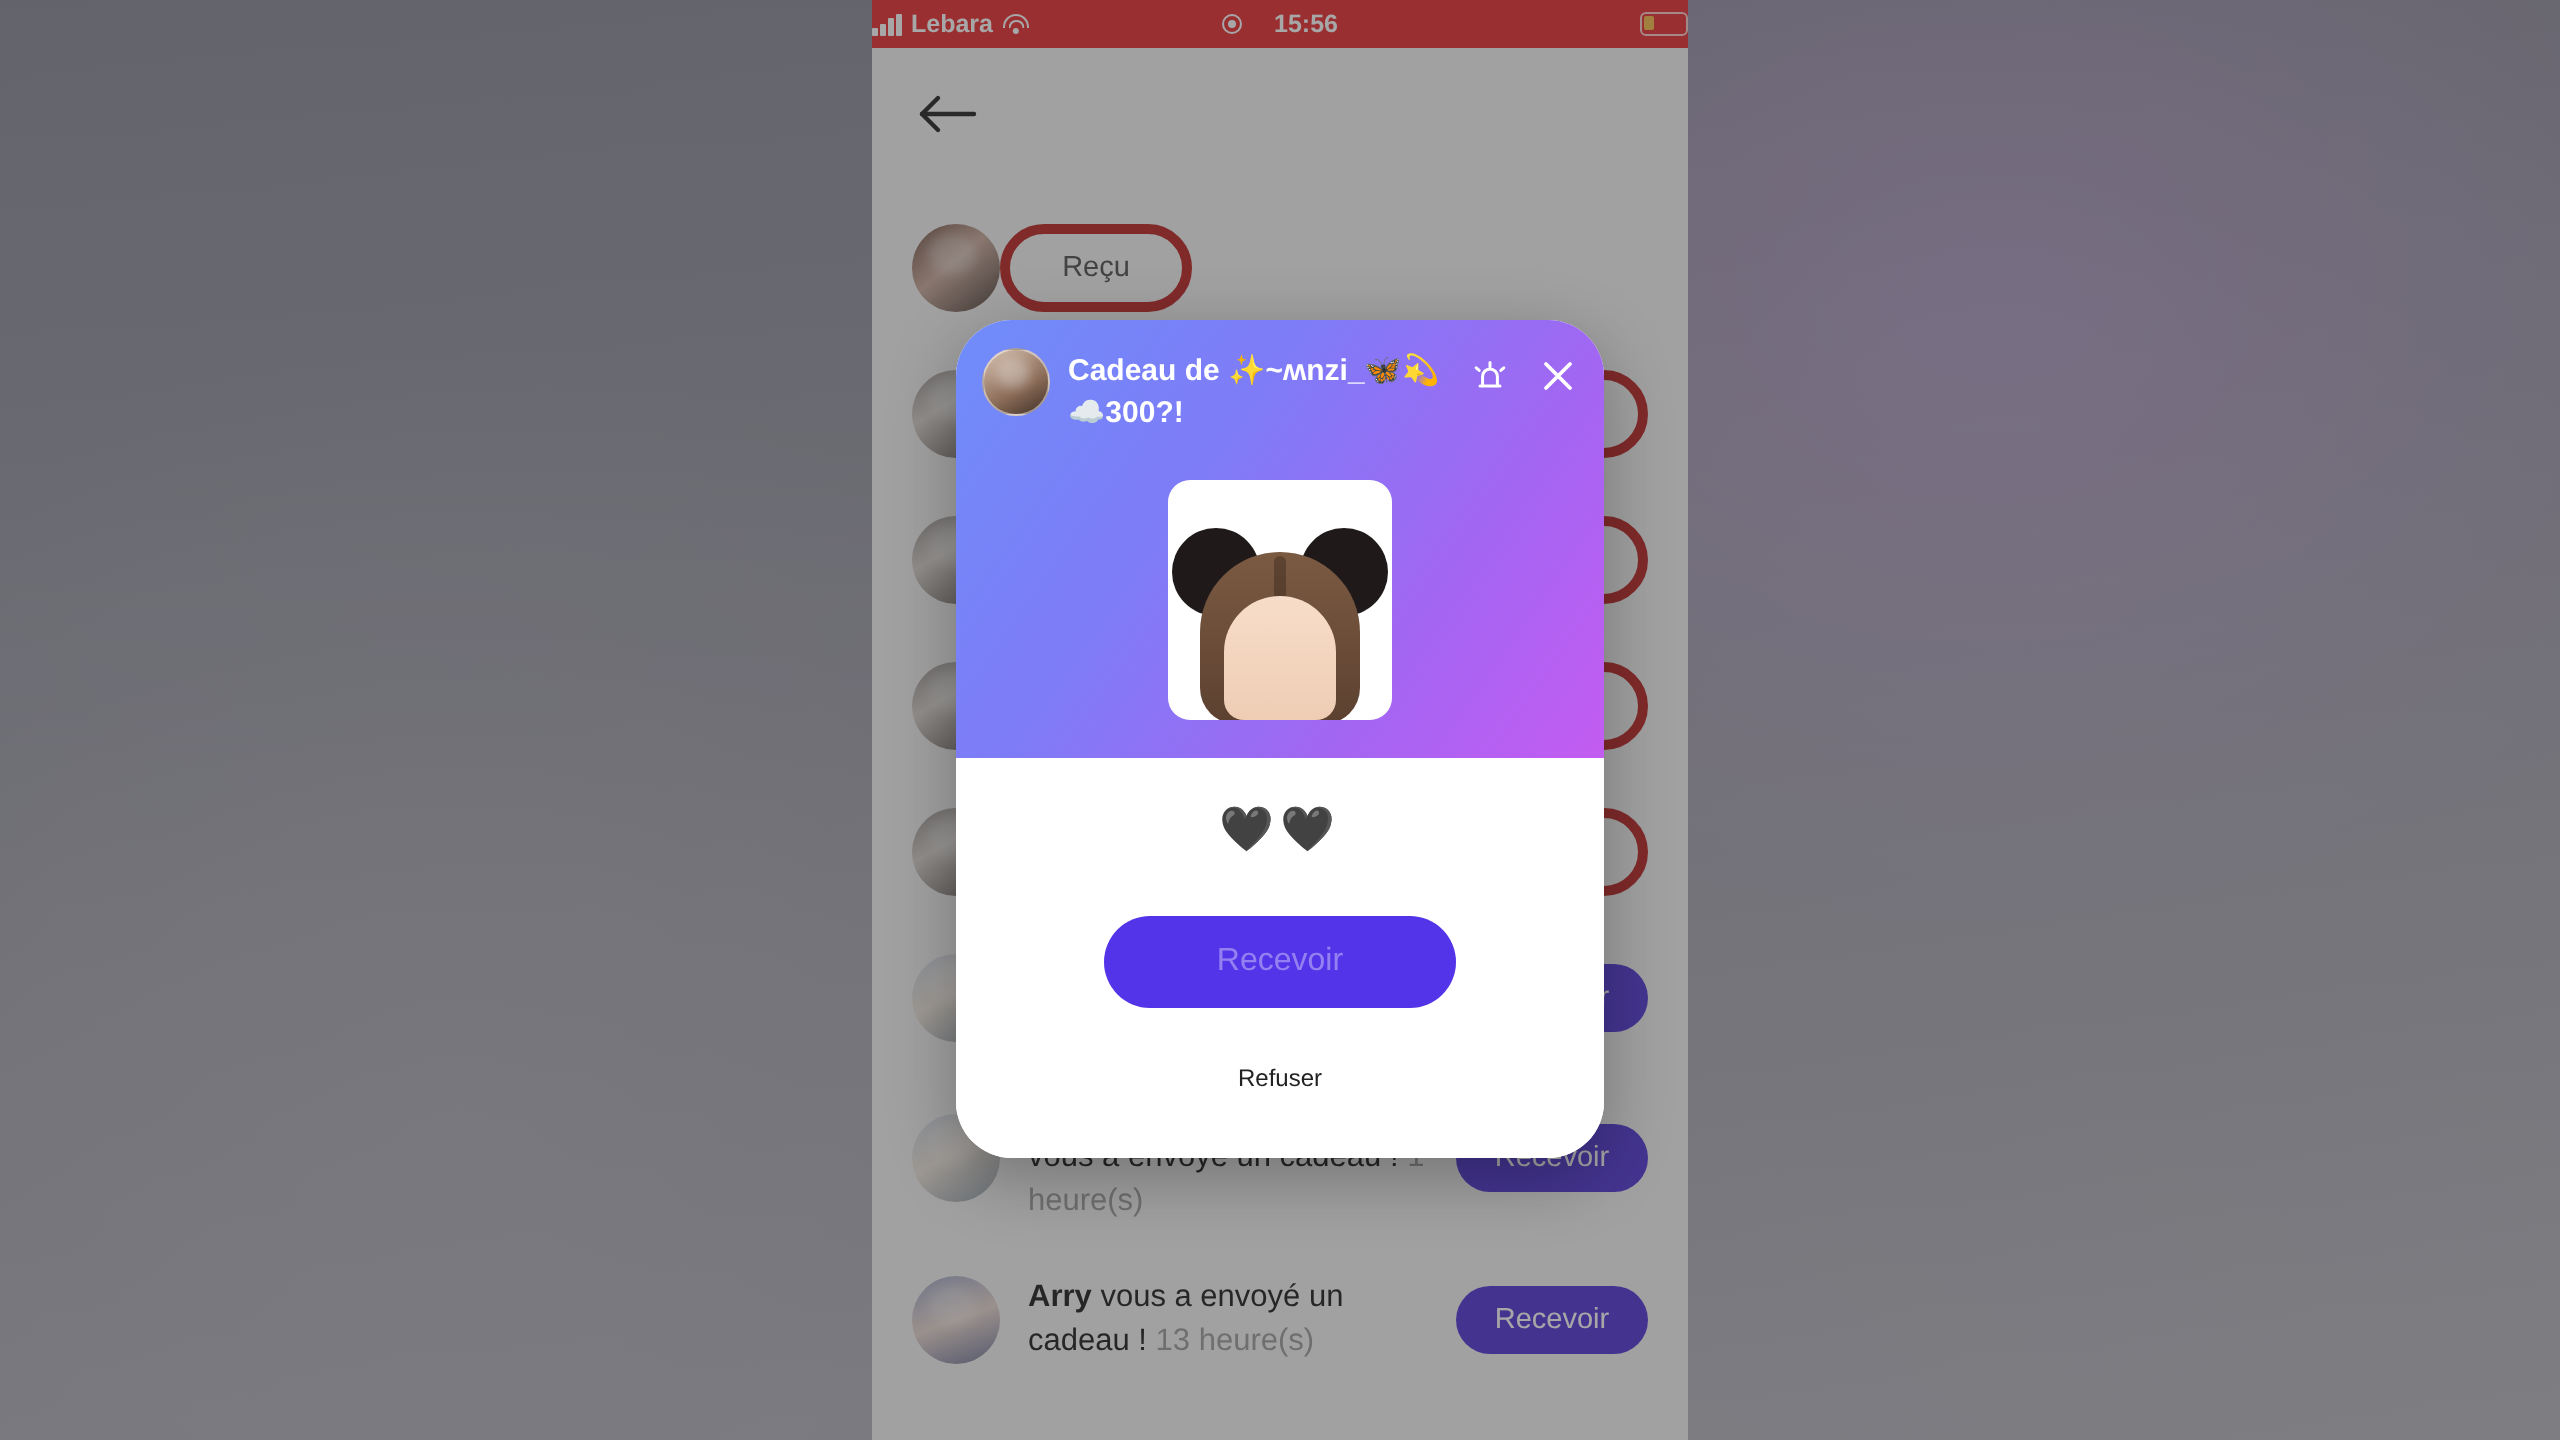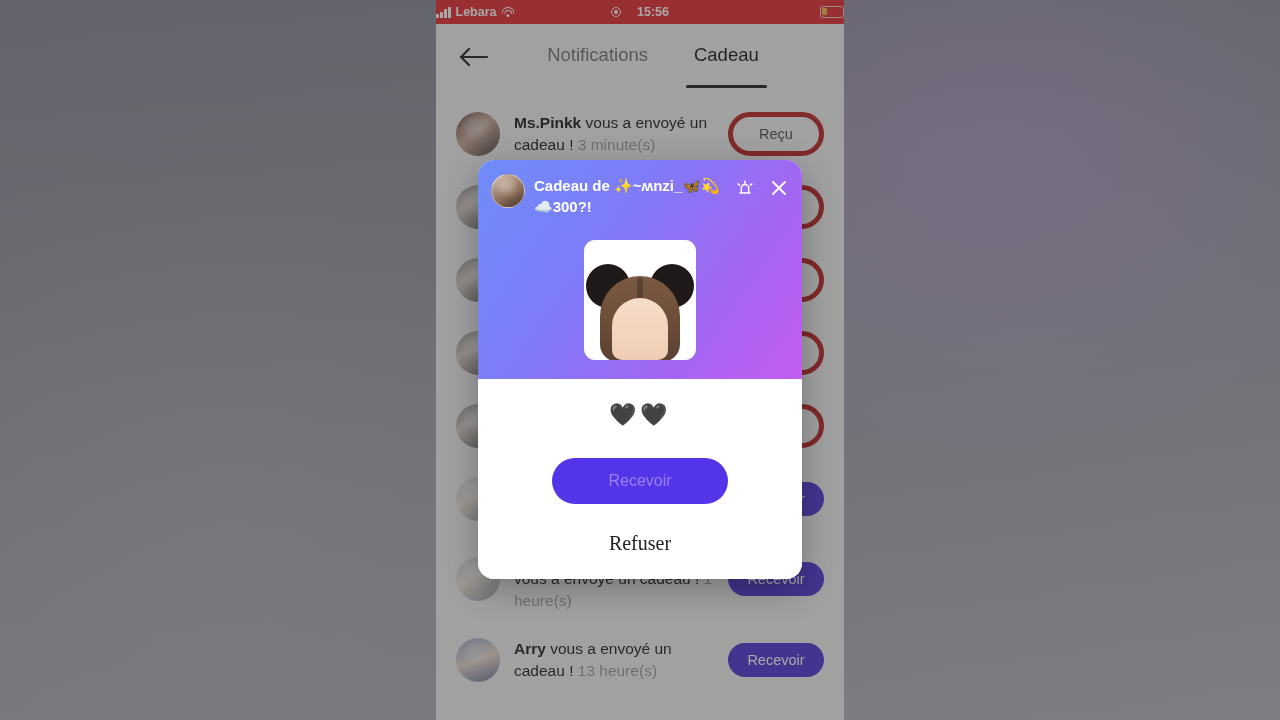--- a/index.html
+++ b/index.html
@@ -172,21 +172,21 @@
   #dim{
     position:absolute; inset:0;
     background:rgba(60,60,60,.45);
   }
 
   
   #gift-modal{
     position:absolute;
     left:42px; top:160px;
     width:324px; height:419px;
-    border-radius:16px;
+    border-radius:28px;
     overflow:hidden;
     background:#fff;
     box-shadow:0 10px 34px rgba(0,0,0,.28);
     display:flex; flex-direction:column;
   }
   .gm-top{
     position:relative;
     height:219px;
     background:linear-gradient(125deg,#6f8dfa 0%, #7f7bf7 38%, #a465f2 72%, #c35cf1 100%);
   }
@@ -273,25 +273,25 @@
     border-radius:23px;
     background:#5334e8;
     border:none;
     color:rgba(255,255,255,.38);
     font-size:16px;
     font-family:"Liberation Sans", sans-serif;
     cursor:pointer;
   }
   #decline-btn{
     margin-top:28px;
-    font-size:20px;
+    font-size:12px;
     color:#222;
     cursor:pointer;
     background:none; border:none;
-    font-family:Liberation Serif, serif;
+    font-family:Liberation Sans, sans-serif;
   }
 
   
   .av-a{background:linear-gradient(140deg,#6b4a3c,#c9a89a 45%,#4a3a34);}
   .av-b{background:linear-gradient(150deg,#8e8a88,#d8d2cd 40%,#5f5a57);}
   .av-c{background:linear-gradient(150deg,#cfd8e6,#efe6dc 45%,#8f9aa6);}
   .av-d{background:linear-gradient(160deg,#9aa3c6,#e8d7cf 50%,#6a6f95);}
   .av-e{background:linear-gradient(150deg,#d7c0ae,#8a6b57 60%,#3e2f26);}
   .av-shine{
     position:absolute; left:18%; top:12%;
@@ -336,35 +336,28 @@
     </div>
   </div>
 
   <div id="navbar">
     <div id="back-arrow">
       <svg width="32" height="22" viewBox="0 0 32 22">
         <path d="M3 11 H29" stroke="#1a1a1a" stroke-width="2.2" stroke-linecap="round" fill="none"></path>
         <path d="M11 3 L3 11 L11 19" stroke="#1a1a1a" stroke-width="2.2" stroke-linecap="round" stroke-linejoin="round" fill="none"></path>
       </svg>
     </div>
-    <div class="tabs">
-      <div class="tab">Notifications</div>
-      <div class="tab active">Cadeau</div>
-    </div>
   </div>
 
   <div id="list">
 
     <div class="notif">
       <div class="avatar av-a">
           <span class="av-shine"></span>
         </div>
-      <div class="notif-text">
-        <b>Ms.Pinkk</b><span> vous a envoyé un cadeau ! </span><span class="time">3 minute(s)</span>
-      </div>
       <div class="pill outline">Reçu</div>
     </div>
 
     <div class="notif">
       <div class="avatar av-b">
           <span class="av-shine"></span>
         </div>
       <div class="notif-text"></div>
       <div class="pill outline">Reçu</div>
     </div>

